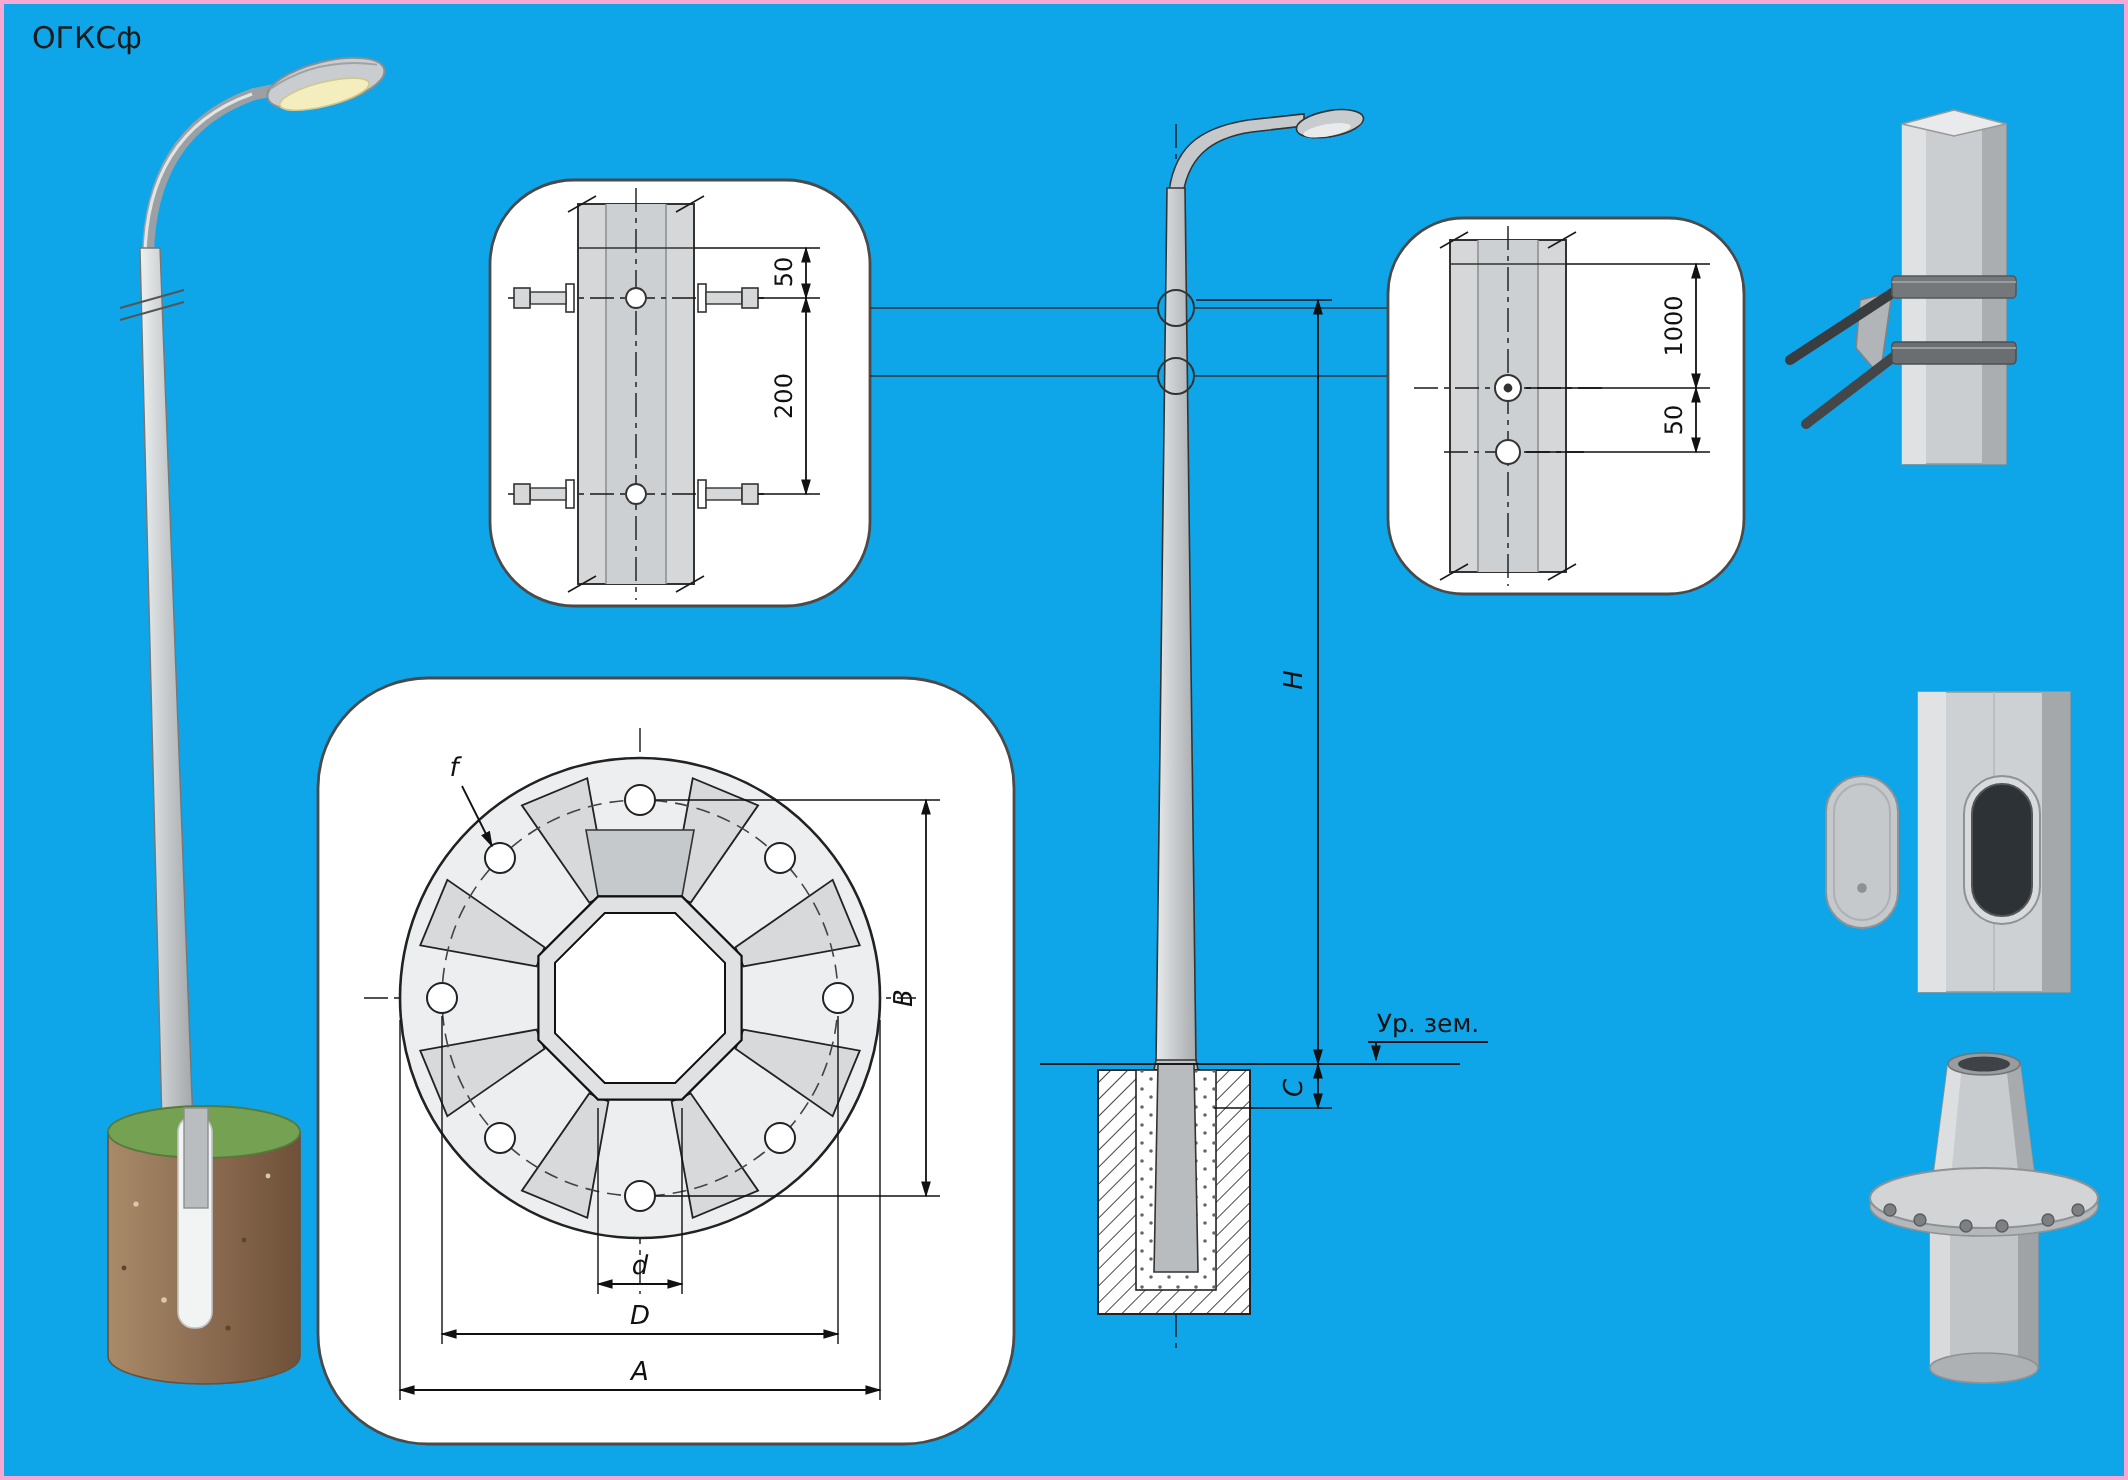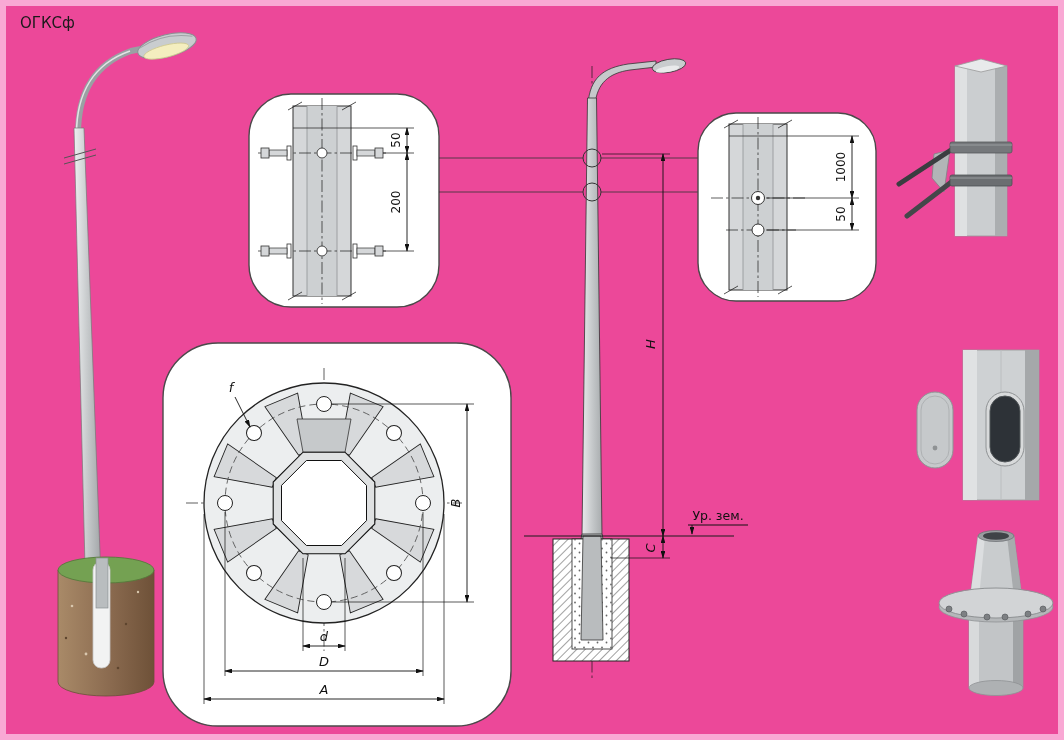--- a/index.html
+++ b/index.html
@@ -1,16 +1,16 @@
 <!DOCTYPE html>
 <html><head>
 <meta charset="utf-8">
 <style>
   html,body{margin:0;padding:0;background:#fff;}
-  #page{position:relative;width:1064px;height:740px;background:#ec4899;border:6px solid #f9a8d4;box-sizing:border-box;overflow:hidden;font-family:"DejaVu Sans",sans-serif;}
+  #page{position:relative;width:1064px;height:740px;background:#0ea5e9;border:2px solid #f9a8d4;box-sizing:border-box;overflow:hidden;font-family:"DejaVu Sans",sans-serif;}
   svg{display:block;}
   .s7{stroke:#1a1a1a;fill:none;stroke-width:.75;}
   .cl{stroke:#1a1a1a;stroke-width:.7;fill:none;stroke-dasharray:12 3 2.5 3;}
   .dim{stroke:#111;stroke-width:.9;fill:none;}
   .ext{stroke:#111;stroke-width:.7;fill:none;}
   .box{fill:#fff;stroke:#4a4a4a;stroke-width:1.4;}
   .num{font:12px "DejaVu Sans",sans-serif;fill:#111;text-anchor:middle;}
   .lett{font:italic 13px "DejaVu Sans",sans-serif;fill:#111;text-anchor:middle;}
   .glabel{font:12.5px "DejaVu Sans",sans-serif;fill:#111;text-anchor:middle;}
   .ttl{font:15px "DejaVu Sans",sans-serif;fill:#1a1a1a;}

